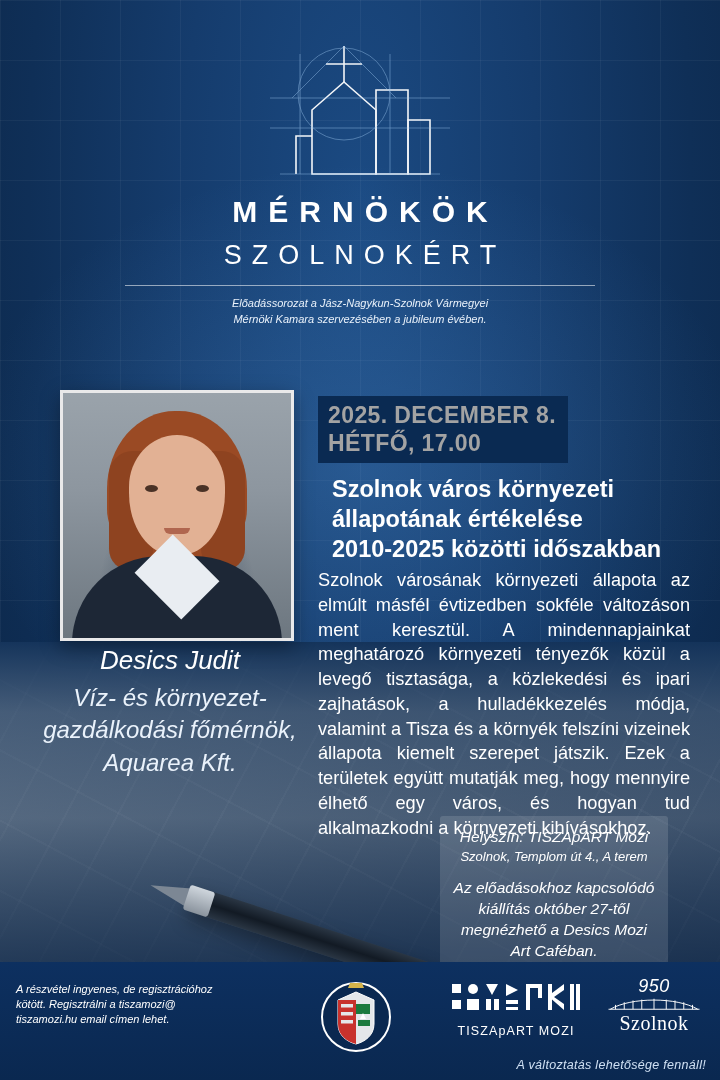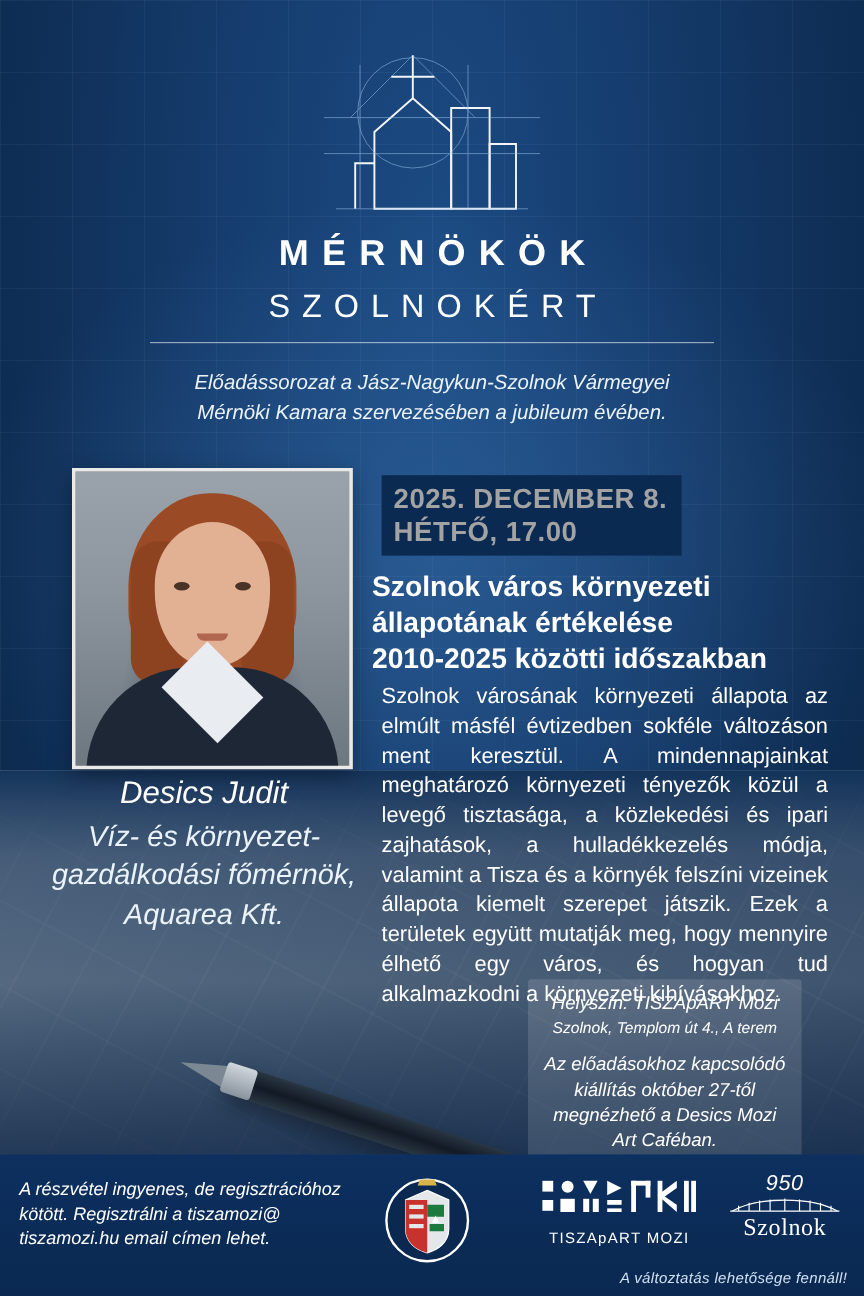--- a/index.html
+++ b/index.html
@@ -87,25 +87,24 @@
     margin: 14px auto 0 auto;
   }
   .lead {
     position: absolute;
     top: 296px;
     left: 0;
     right: 0;
     text-align: center;
     color: #eaf2fb;
     font-style: italic;
-    font-size: 17px;
+    font-size: 11px;
     line-height: 1.45;
     padding: 0 60px;
     box-sizing: border-box;
-    margin-top: 11px;
   }
 
   
   .photo-frame {
     position: absolute;
     left: 60px;
     top: 390px;
     width: 228px;
     height: 245px;
     border: 3px solid rgba(255,255,255,0.85);
@@ -224,21 +223,21 @@
     color: #a3a3a3;
     padding: 5px 12px 6px 10px;
     font-size: 23px;
     font-weight: bold;
     letter-spacing: 0.4px;
     line-height: 1.22;
     display: inline-block;
   }
   .talk-title {
     position: absolute;
-    left: 310px;
+    left: 332px;
     top: 474px;
     width: 370px;
     color: #ffffff;
     font-size: 23.5px;
     font-weight: bold;
     line-height: 1.28;
   }
   .talk-body {
     position: absolute;
     left: 318px;
@@ -326,21 +325,21 @@
     height: 118px;
     background: linear-gradient(180deg, #0d3060 0%, #0a2850 100%);
     z-index: 2;
   }
   .footer-note {
     position: absolute;
     left: 16px;
     top: 20px;
     width: 290px;
     color: #ffffff;
-    font-size: 15px;
+    font-size: 11px;
     font-style: italic;
     line-height: 1.38;
   }
   .coa {
     position: absolute;
     left: 318px;
     top: 12px;
     width: 76px;
     height: 86px;
   }

